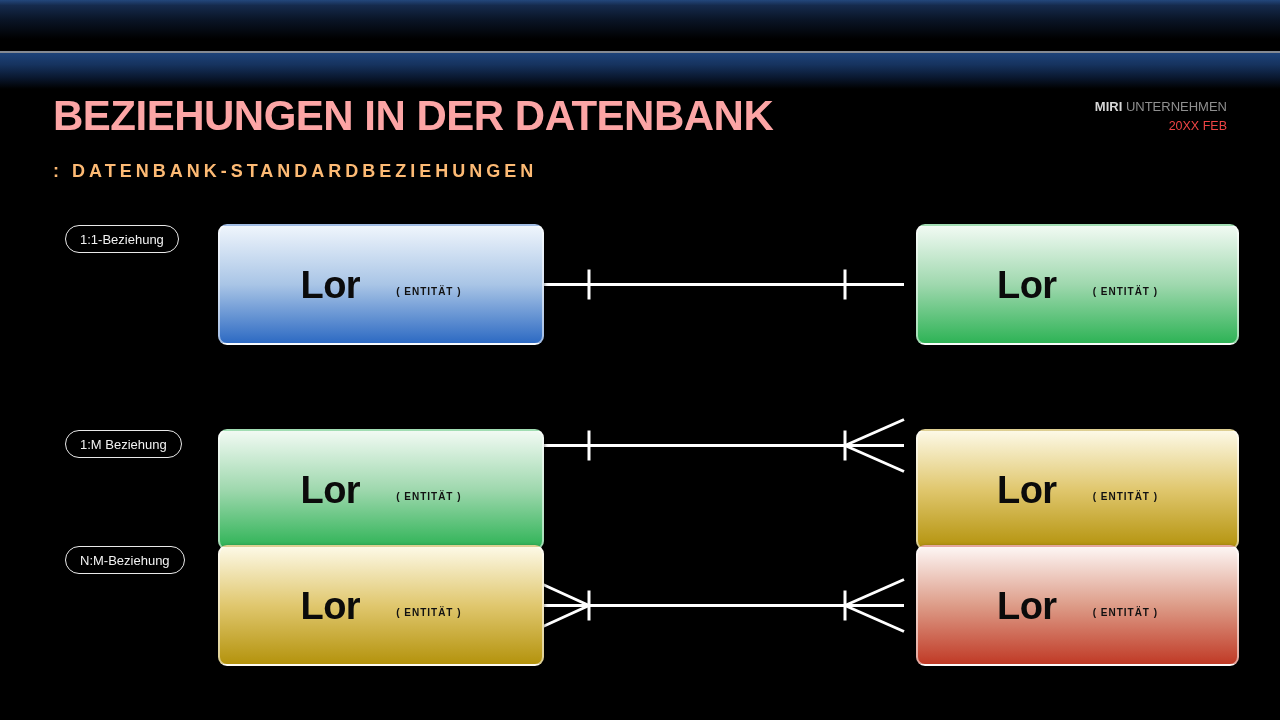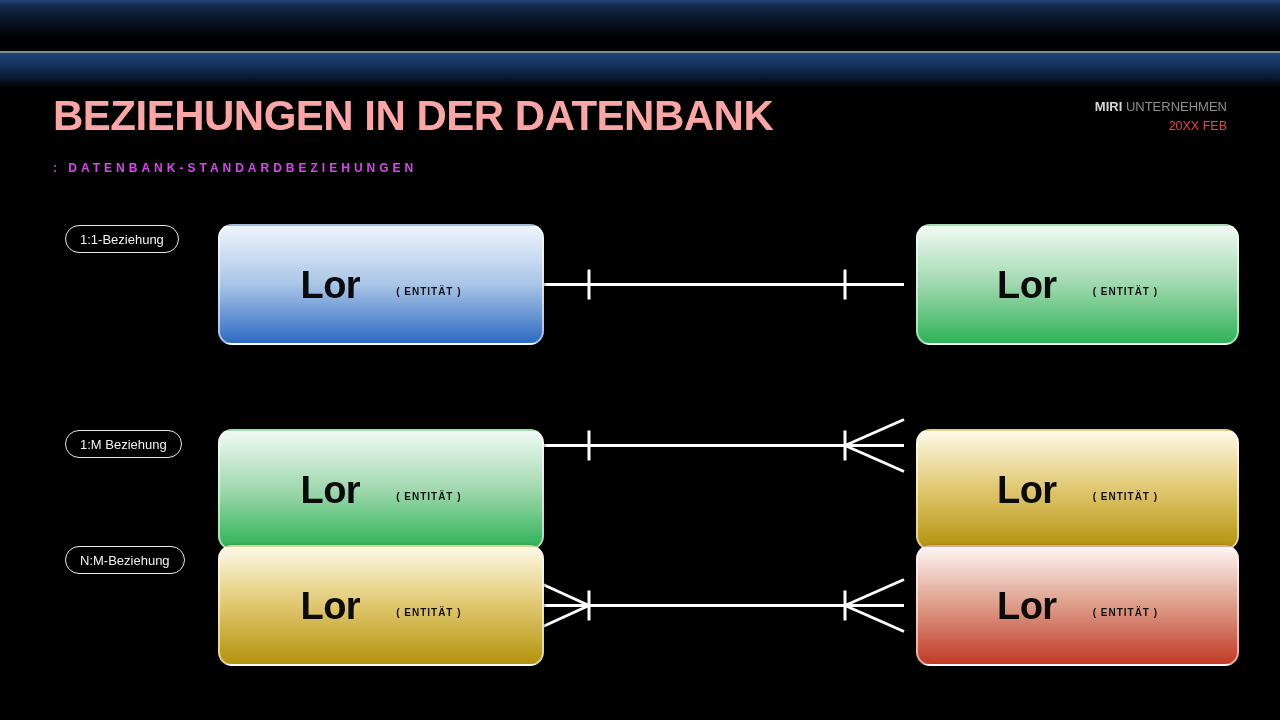--- a/index.html
+++ b/index.html
@@ -21,21 +21,21 @@
   }
 
   
   .title {
     position: absolute; left: 53px; top: 93px;
     font-size: 42px; font-weight: bold; letter-spacing: -0.5px;
     color: #fca5a5; white-space: nowrap; line-height: 1.1;
   }
   .subtitle {
     position: absolute; left: 53px; top: 161px;
-    font-size: 12px; letter-spacing: 4px; color: #d946ef; font-weight: bold;
+    font-size: 18px; letter-spacing: 4px; color: #fdba74; font-weight: bold;
     white-space: nowrap;
   }
   .meta {
     position: absolute; right: 53px; top: 97px; text-align: right;
     line-height: 1.55; white-space: nowrap;
   }
   .meta .line1 { font-size: 13px; color: #8f8f8f; }
   .meta .line1 .brand { font-weight: bold; color: #d8d8d8; }
   .meta .line2 { font-size: 12.5px; color: #ef4444; }
 
@@ -47,21 +47,21 @@
 
   .pill {
     position: absolute; left: 53px; top: 1px; height: 28px;
     border: 1.5px solid #e9e9e9; border-radius: 15px;
     display: flex; align-items: center; padding: 0 14px;
     color: #f2f2f2; font-size: 13px; white-space: nowrap;
     background: transparent;
   }
 
   .entity {
-    position: absolute; top: 0; height: 121px; border-radius: 14px;
+    position: absolute; top: 0; height: 121px; border-radius: 9px;
     border: 2px solid rgba(255,255,255,0.55);
     display: flex; align-items: center; justify-content: center;
     gap: 36px;
     box-shadow: 0 2px 4px rgba(0,0,0,0.6);
   }
   .entity.left  { left: 206px; width: 326px; }
   .entity.right { left: 904px; width: 323px; }
 
   .entity .lor {
     font-size: 38px; font-weight: bold; color: #0b0b0b;

